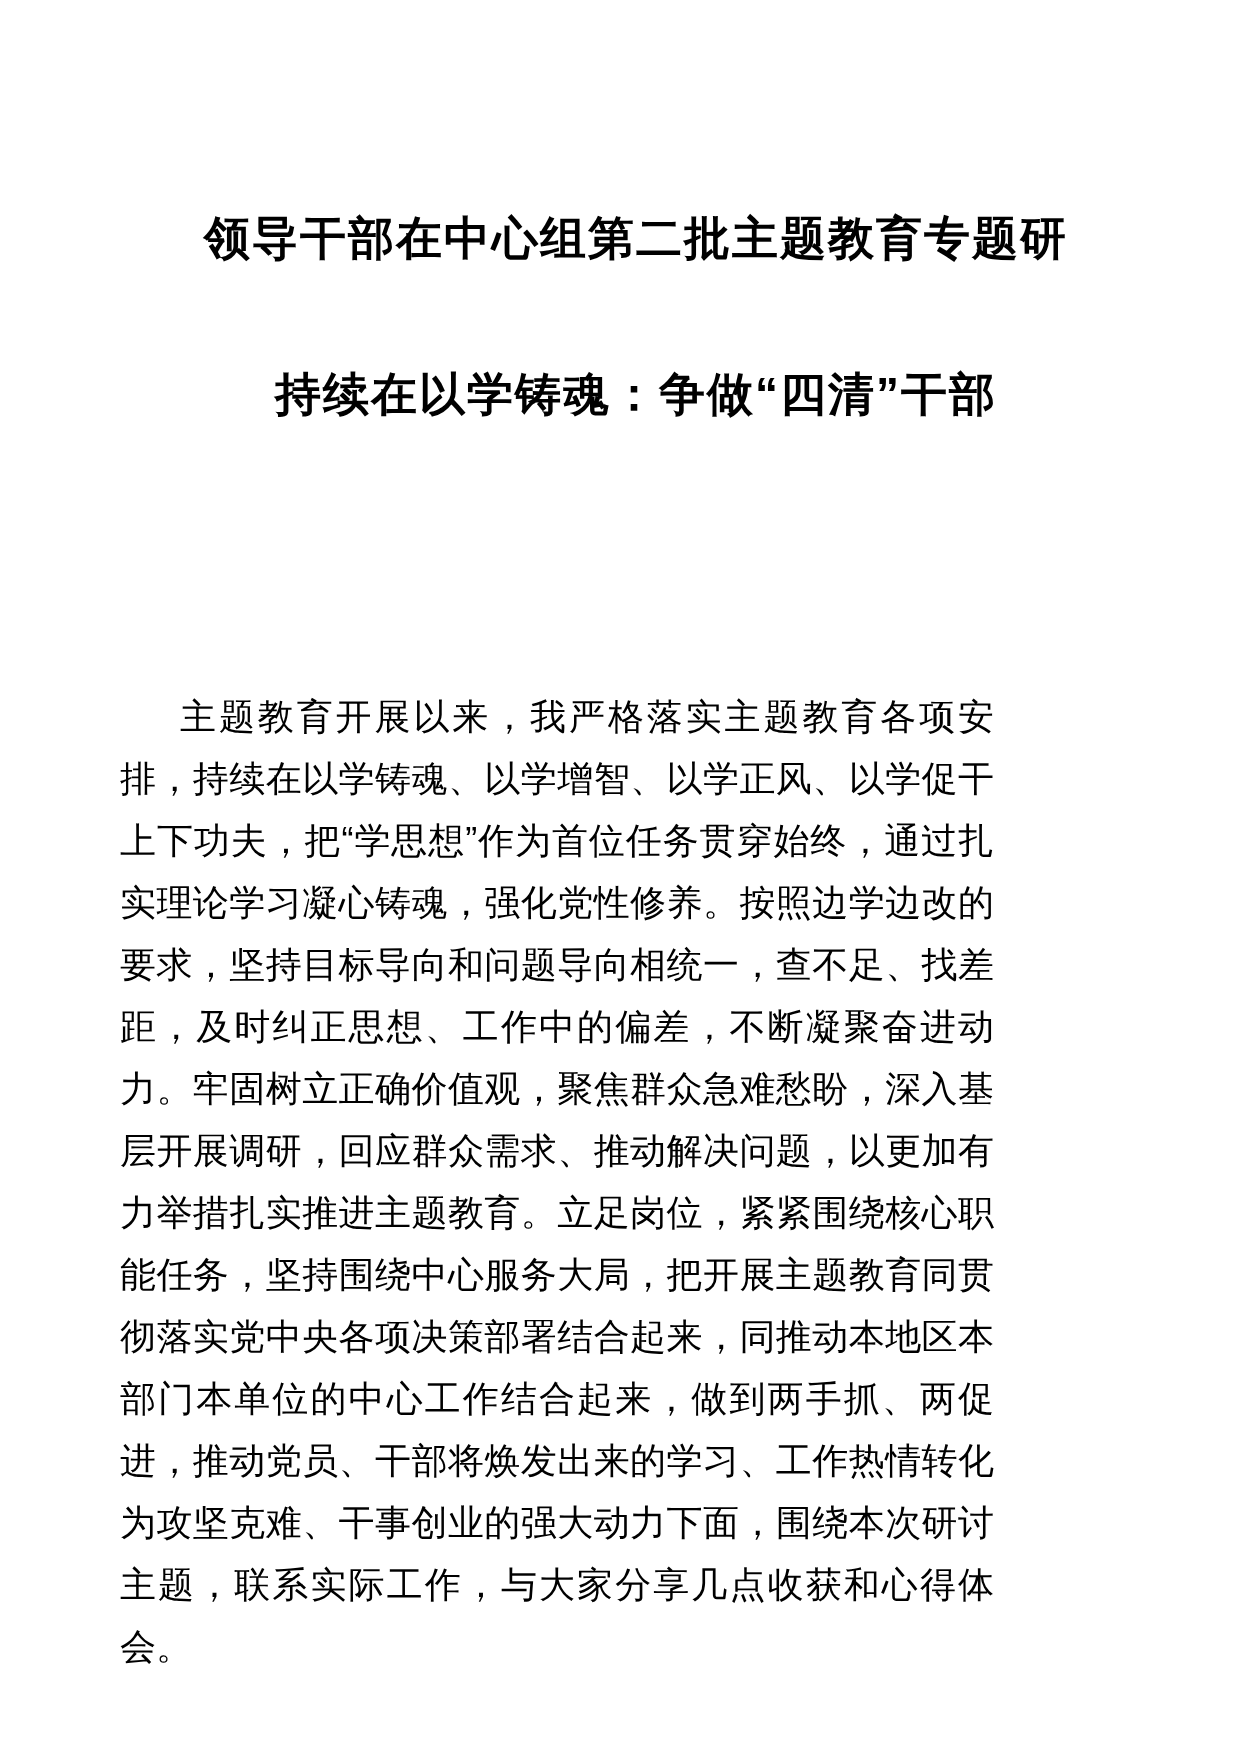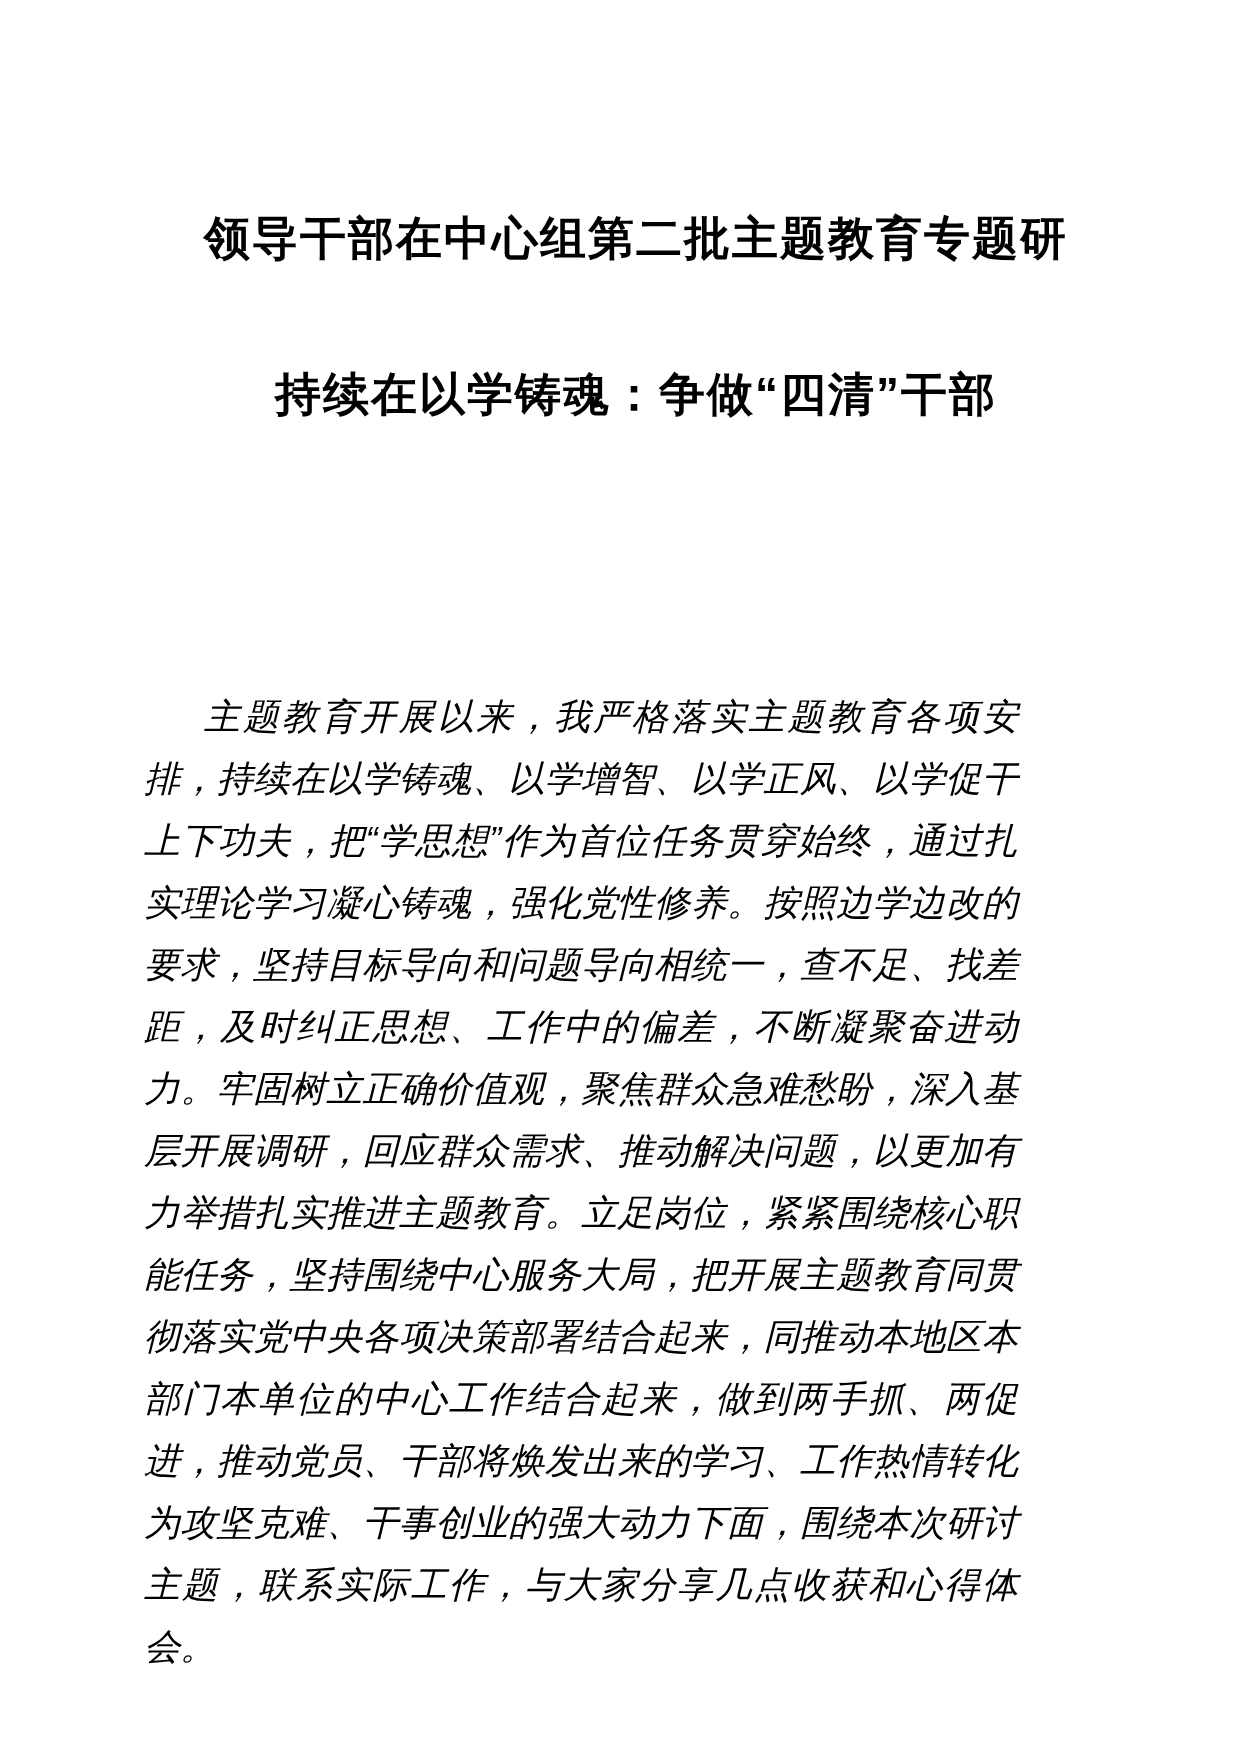--- a/index.html
+++ b/index.html
@@ -25,23 +25,22 @@
     font-weight: 800;
     line-height: 56px;
     letter-spacing: 2px;
     color: #000000;
     font-family: "Liberation Sans", sans-serif;
   }
   .title-line + .title-line {
     margin-top: 84px;
   }
   .body-block {
-    margin: 232px auto 0 104px;
+    margin: 232px auto 0 80px;
     width: 906px;
-    font-style: italic;
   }
   .body-paragraph {
     font-size: 36px;
     line-height: 62px;
     text-align: justify;
     text-justify: inter-character;
     text-indent: 60px;
     color: #000000;
     word-break: break-all;
     overflow-wrap: break-word;

